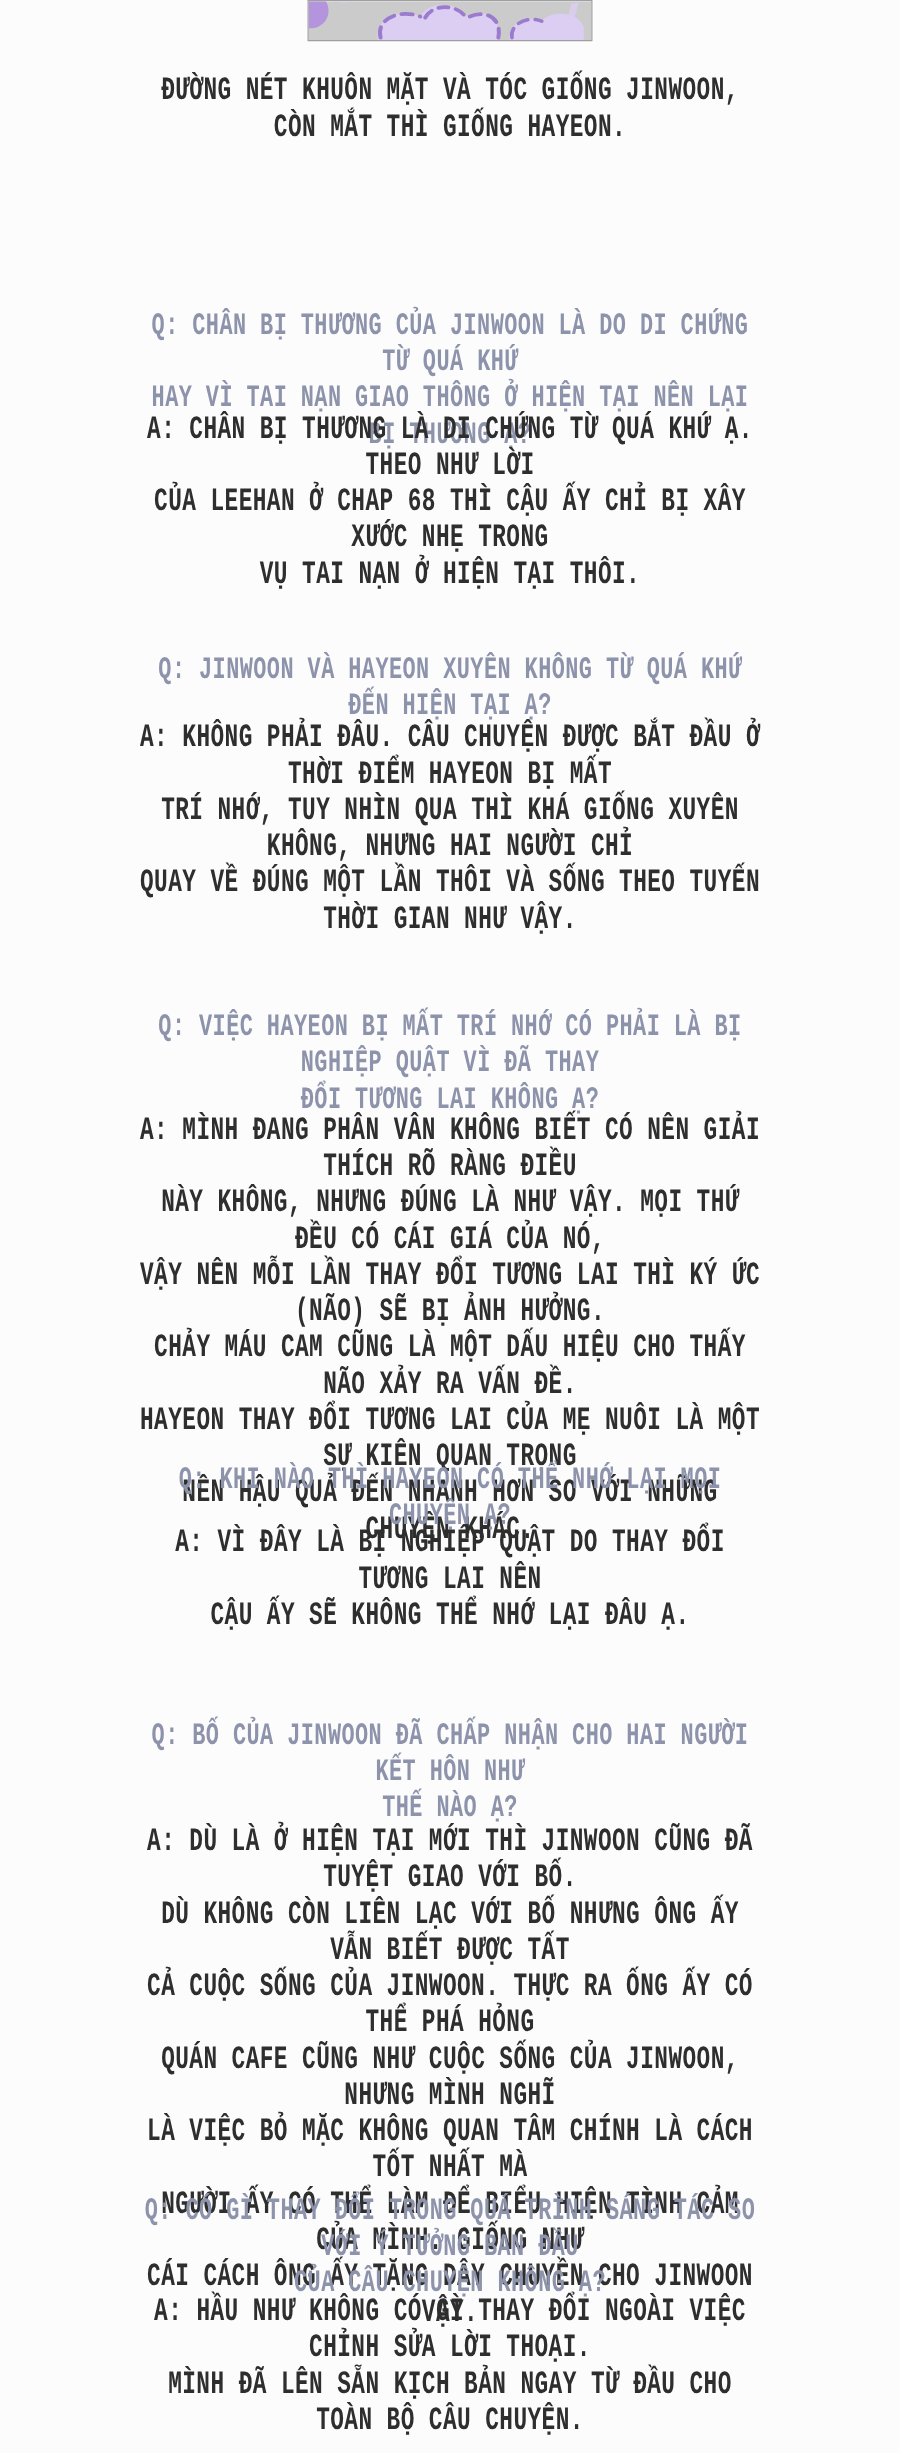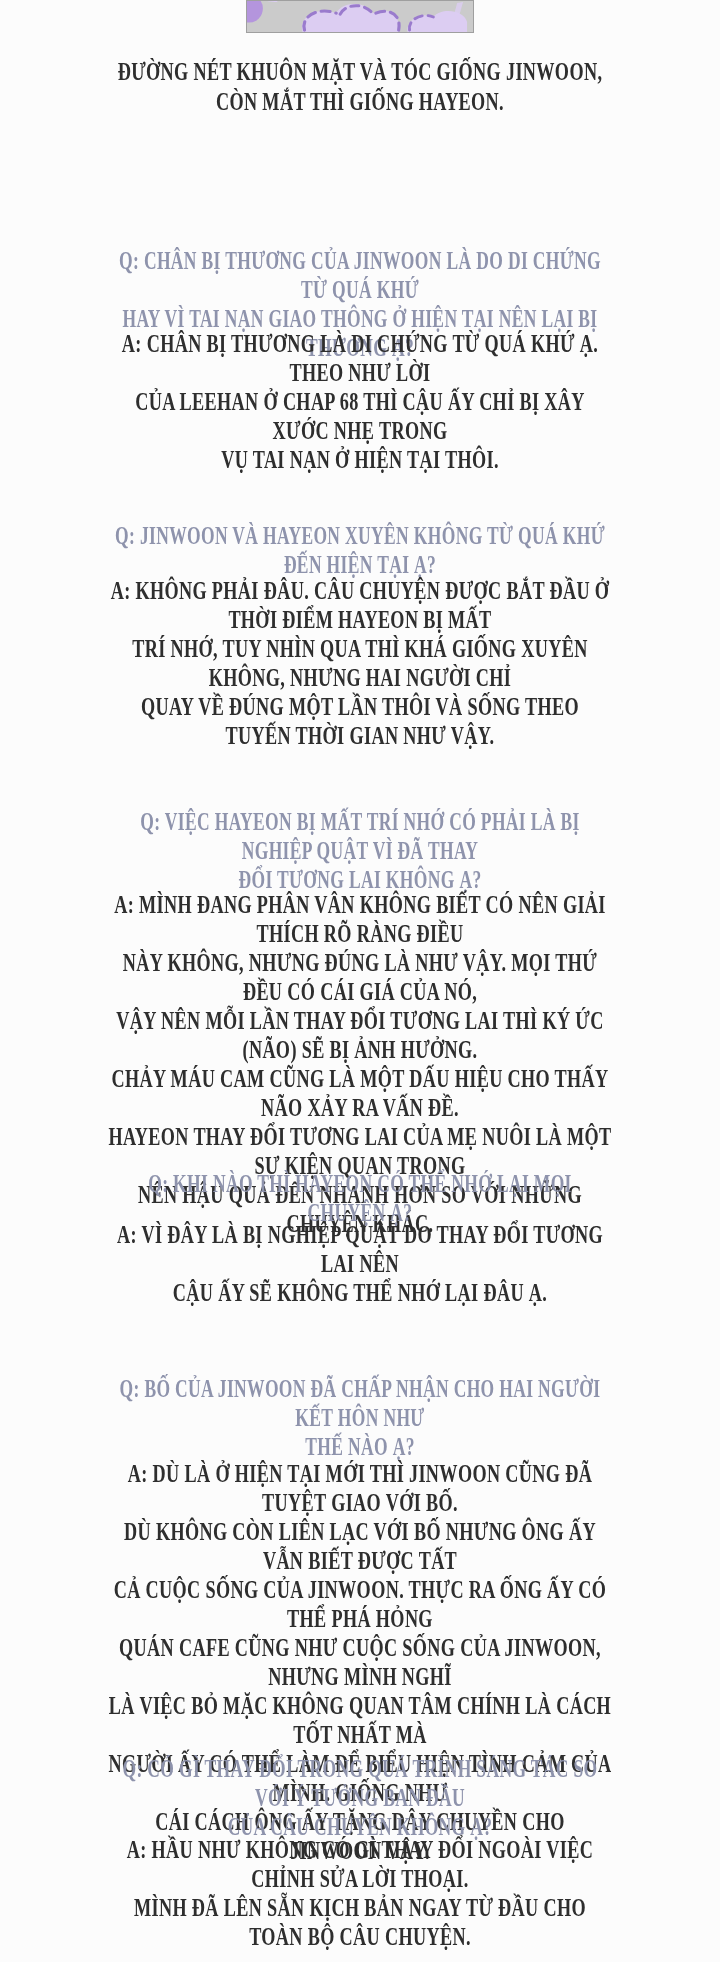--- a/index.html
+++ b/index.html
@@ -10,21 +10,21 @@
     --art-blob-fill:#dccdf2;
     --art-blob-stroke:#9a7bcd;
     --art-blob-solid:#b495dd;
   }
   html,body{margin:0;padding:0;background:var(--background);}
   .page{
     position:relative;
     width:720px;height:1962px;
     margin:0 auto;
     background:var(--background);
-    font-family:Liberation Serif, serif;
+    font-family:Liberation Mono, monospace;
     overflow:hidden;
   }
   .art-strip{
     position:absolute;top:0;left:246px;
     width:228px;height:33px;
     border:1px solid #9f9f9f;
     box-sizing:border-box;
     overflow:hidden;
   }
   .art-strip svg{display:block;width:100%;height:100%;}

